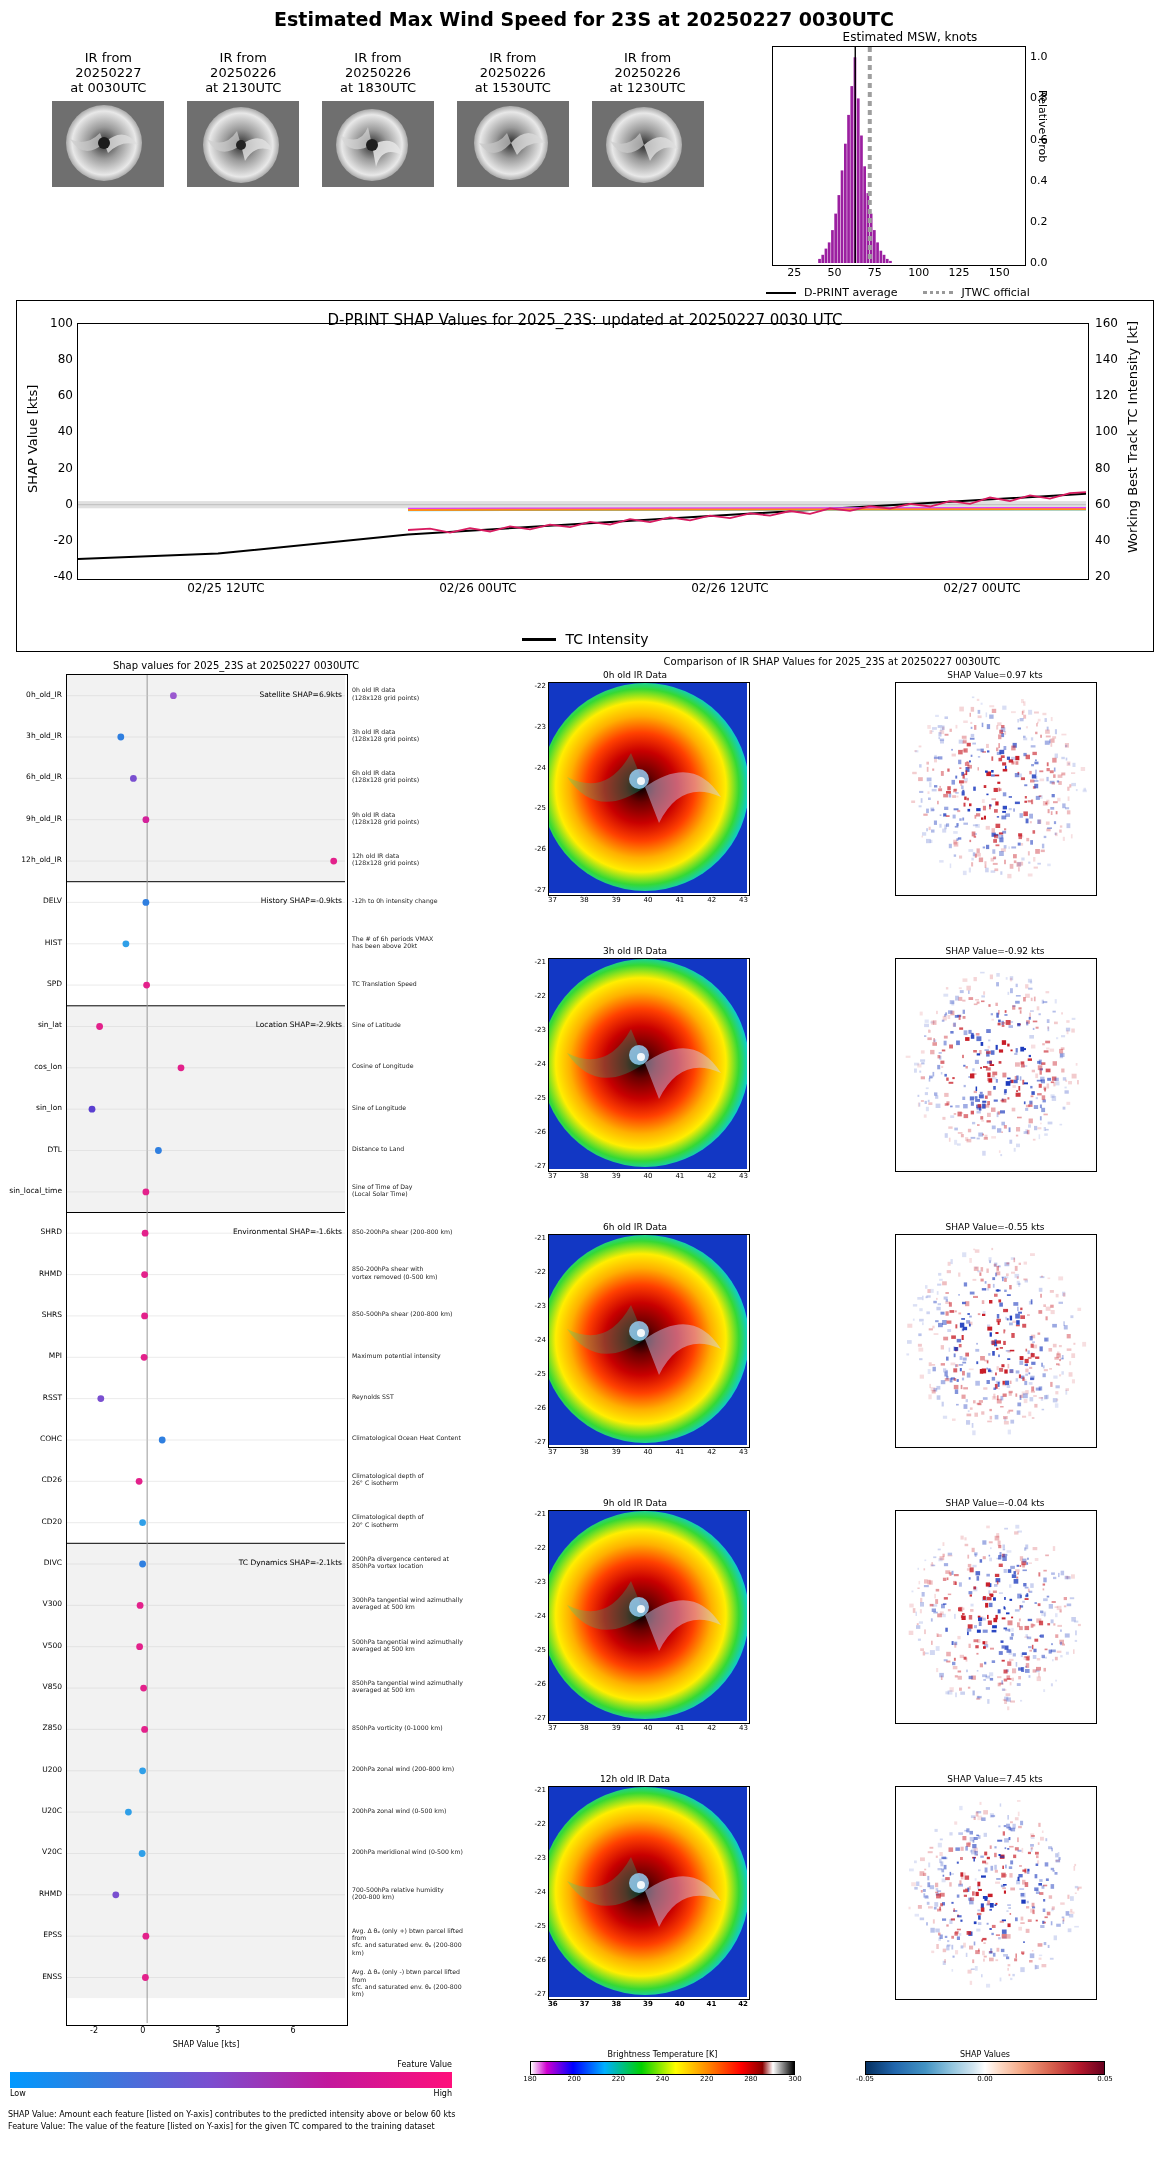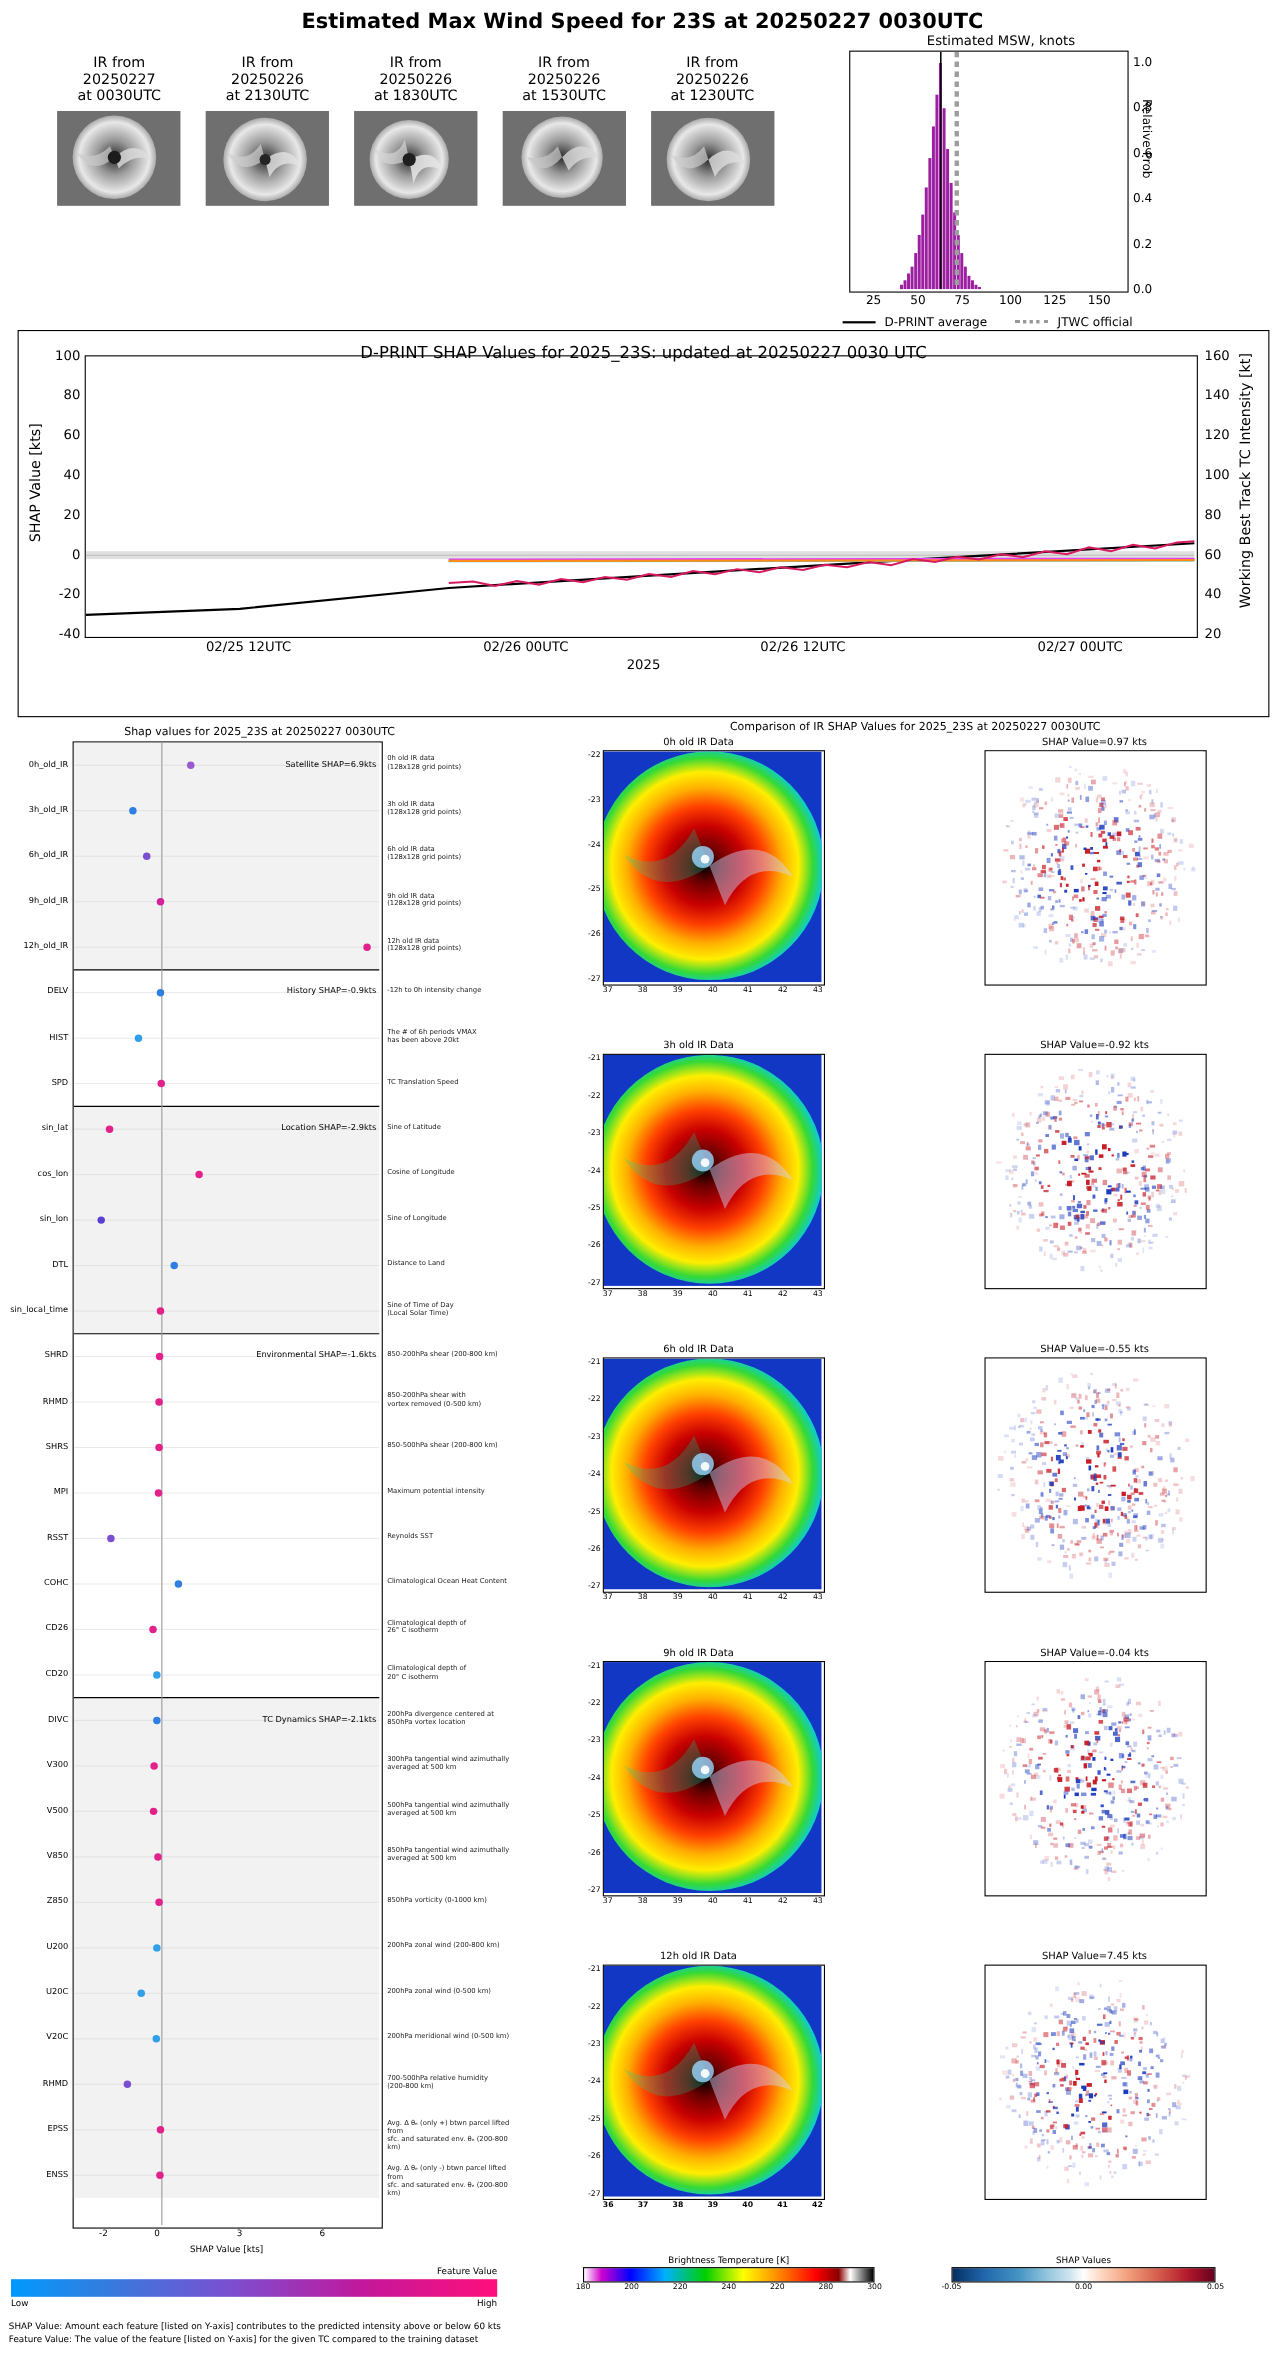--- a/index.html
+++ b/index.html
@@ -189,22 +189,25 @@
       <div class="tickl" style="left: 6px; top: 65.2857px; font-size: 12px;">120</div>
       <div class="tickl" style="left: 6px; top: 29.1429px; font-size: 12px;">140</div>
       <div class="tickl" style="left: 6px; top: -7px; font-size: 12px;">160</div>
     </div>
   <div class="abs" id="ts-xlabels" style="top:280px;left:60px;width:1010px;height:16px;">
       <div class="tickl" style="left: 110.24px; top: 0px; font-size: 12px;">02/25 12UTC</div>
       <div class="tickl" style="left: 362.24px; top: 0px; font-size: 12px;">02/26 00UTC</div>
       <div class="tickl" style="left: 614.24px; top: 0px; font-size: 12px;">02/26 12UTC</div>
       <div class="tickl" style="left: 866.24px; top: 0px; font-size: 12px;">02/27 00UTC</div>
     </div>
-  <div class="abs" style="top:296px;left:0;width:1136px;text-align:center;font-size:12px;">2025</div>
 
+  <div class="abs" style="top:330px;left:0;width:1136px;display:flex;justify-content:center;align-items:center;gap:10px;">
+    <span style="display:inline-block;width:34px;height:0;border-top:3px solid #000;"></span>
+    <span class="legend-lbl">TC Intensity</span>
+  </div>
 </div>
 
 <div class="abs" style="top:660px;left:6px;width:460px;height:1440px;">
   <div style="position:absolute;top:0;left:0;width:460px;text-align:center;font-size:10px;">Shap values for 2025_23S at 20250227 0030UTC</div>
   <div class="abs" id="dotplot-wrap" style="top:14px;left:60px;width:280px;height:1350px;border:1px solid #000;">
     <svg id="dot-svg" width="278" height="1348" viewBox="0 0 278 1348">
         <rect x="0" y="0.0" width="278" height="206.7" fill="#f2f2f2"></rect>
         <line x1="0" y1="206.7" x2="278" y2="206.7" stroke="#000" stroke-width="1"></line>
         <rect x="0" y="330.8" width="278" height="206.7" fill="#f2f2f2"></rect>
         <line x1="0" y1="330.8" x2="278" y2="330.8" stroke="#000" stroke-width="1"></line>

